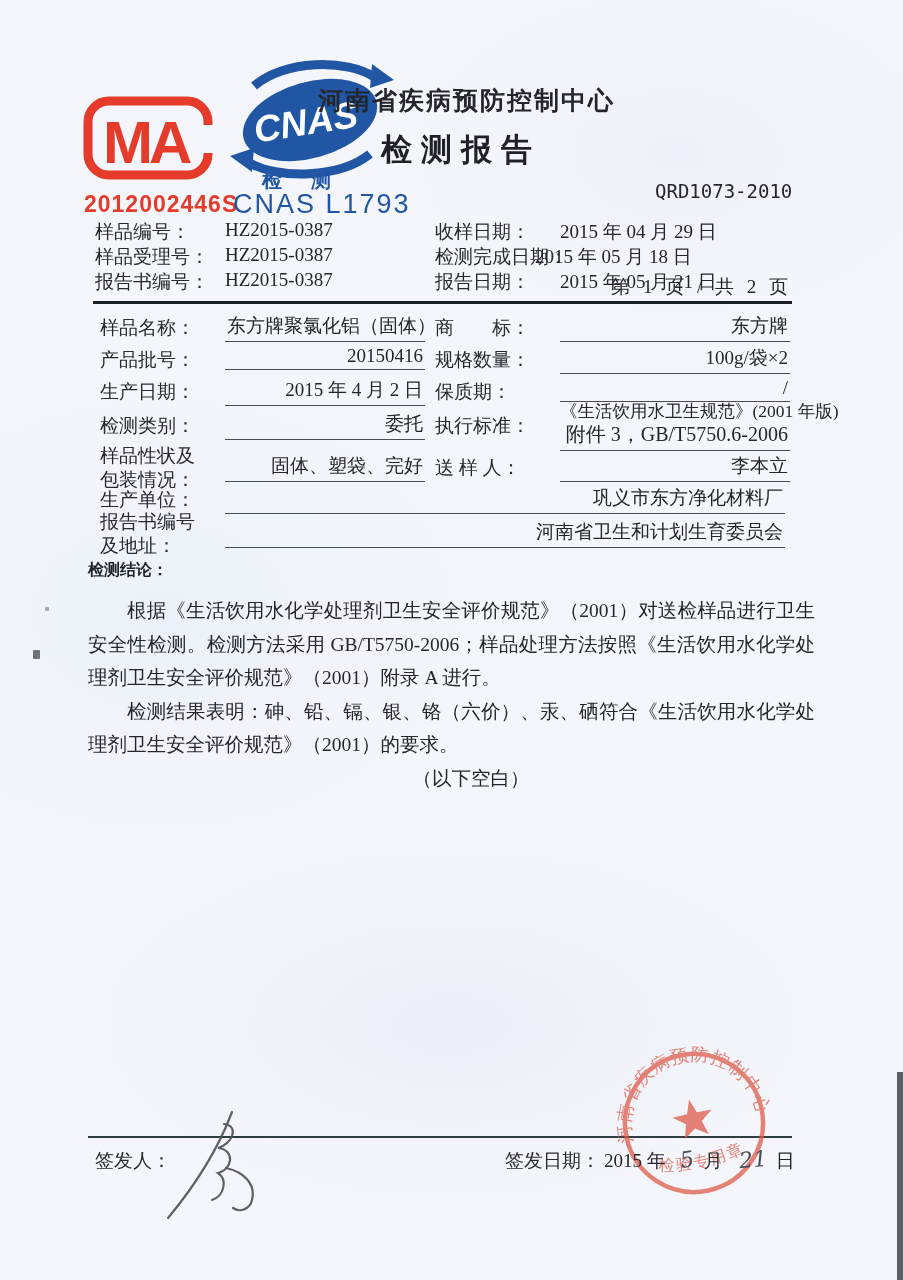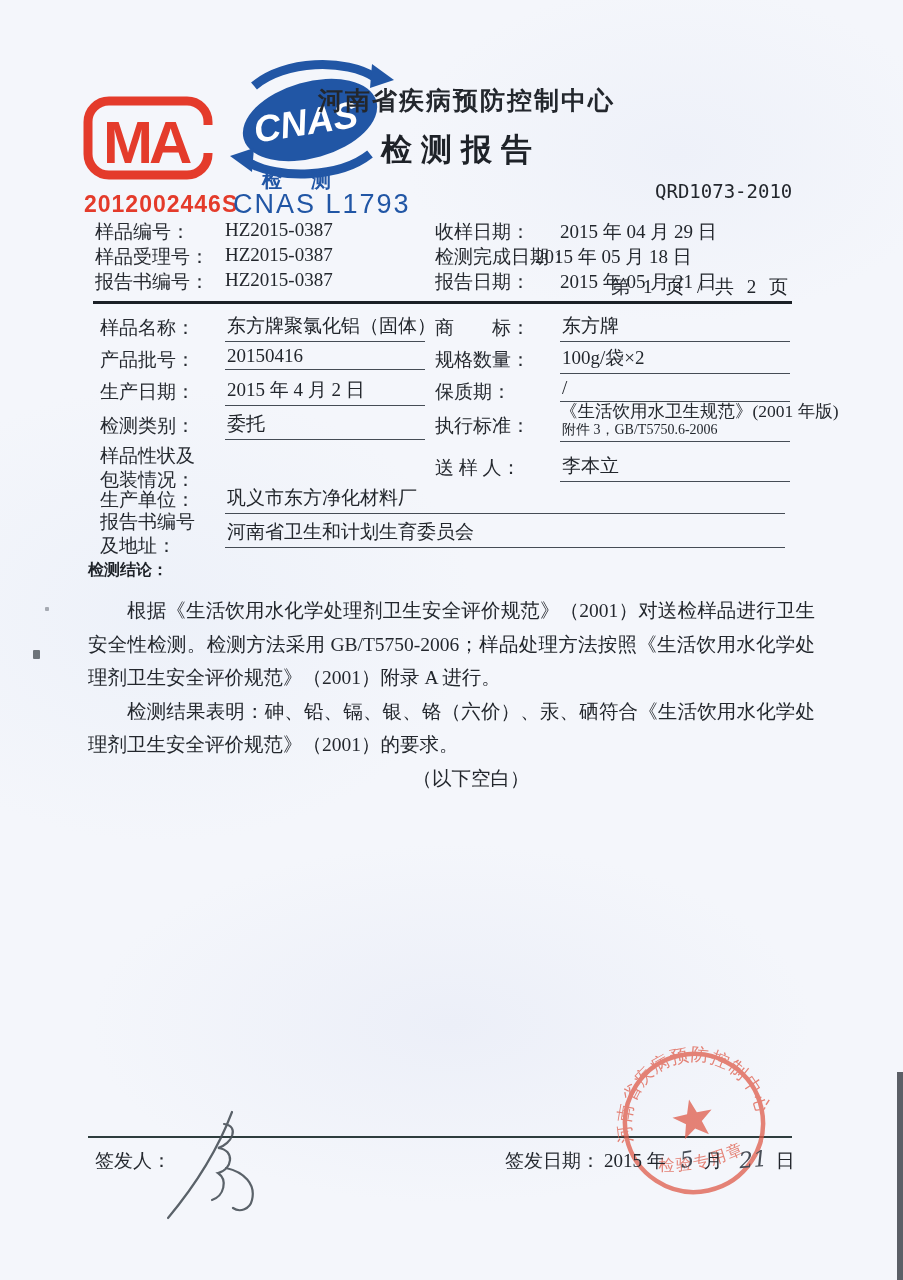--- a/index.html
+++ b/index.html
@@ -14,21 +14,21 @@
     position:absolute;left:0;top:0;width:903px;height:1280px;
     background:
       radial-gradient(420px 260px at 75% 12%, #eef1f9 0%, rgba(238,241,249,0) 65%),
       radial-gradient(520px 380px at 18% 48%, #edf1f9 0%, rgba(237,241,249,0) 60%),
       radial-gradient(600px 300px at 50% 80%, #eceff8 0%, rgba(236,239,248,0) 60%),
       #f4f6fb;
   }
   .abs{position:absolute;}
   .t{color:#22262c;font-size:19px;white-space:nowrap;}
   .lbl{color:#262a30;}
-  .val{border-bottom:1.5px solid #454c55;display:inline-block;padding:0 2px 2px 2px;}
+  .val{border-bottom:1.5px solid #454c55;display:inline-block;padding:0 2px 2px 2px;text-align:right;}
   .heiti{font-family:"Liberation Sans","DejaVu Sans",sans-serif;}
   .rule-thick{background:#1b2026;height:3px;}
   .rule-thin{background:#2e3d3e;height:2px;}
   .para{width:727px;color:#23272d;font-size:19.5px;line-height:33.5px;
         text-align:justify;text-indent:2em;margin:0;}
   .hand{font-family:"DejaVu Serif",serif;font-style:italic;color:#474d56;
         display:inline-block;font-size:22px;transform:rotate(-9deg);}
   .speck{background:#4c525a;opacity:.8;border-radius:1px;}
 </style>
 </head>
@@ -89,24 +89,25 @@
 
   <span class="abs t lbl" style="left:100px;top:379px">生产日期：</span>
   <span class="abs t val" style="left:225px;top:377px;width:196px;">2015 年 4 月 2 日</span>
   <span class="abs t lbl" style="left:435px;top:379px">保质期：</span>
   <span class="abs t val" style="left:560px;top:377px;width:226px;">/</span>
 
   <span class="abs t lbl" style="left:100px;top:413px">检测类别：</span>
   <span class="abs t val" style="left:225px;top:411px;width:196px;">委托</span>
   <span class="abs t lbl" style="left:435px;top:413px">执行标准：</span>
   <span class="abs" style="left:560px;top:399px;font-size:17.5px;color:#23272d;white-space:nowrap;">《生活饮用水卫生规范》(2001 年版)</span>
-  <span class="abs val" style="left:560px;top:421px;width:226px;font-size:14px;color:#23272d;white-space:nowrap;">附件 3，GB/T5750.6-2006</span>
+  <span class="abs val" style="left:560px;top:421px;width:226px;font-size:20px;color:#23272d;white-space:nowrap;">附件 3，GB/T5750.6-2006</span>
 
   <span class="abs t lbl" style="left:100px;top:443px">样品性状及</span>
   <span class="abs t lbl" style="left:100px;top:467px">包装情况：</span>
+  <span class="abs t val" style="left:225px;top:453px;width:196px;">固体、塑袋、完好</span>
   <span class="abs t lbl" style="left:435px;top:455px">送 样 人：</span>
   <span class="abs t val" style="left:560px;top:453px;width:226px;">李本立</span>
 
   <span class="abs t lbl" style="left:100px;top:487px">生产单位：</span>
   <span class="abs t val" style="left:225px;top:485px;width:556px;">巩义市东方净化材料厂</span>
 
   <span class="abs t lbl" style="left:100px;top:509px">报告书编号</span>
   <span class="abs t lbl" style="left:100px;top:533px">及地址：</span>
   <span class="abs t val" style="left:225px;top:519px;width:556px;">河南省卫生和计划生育委员会</span>
 

